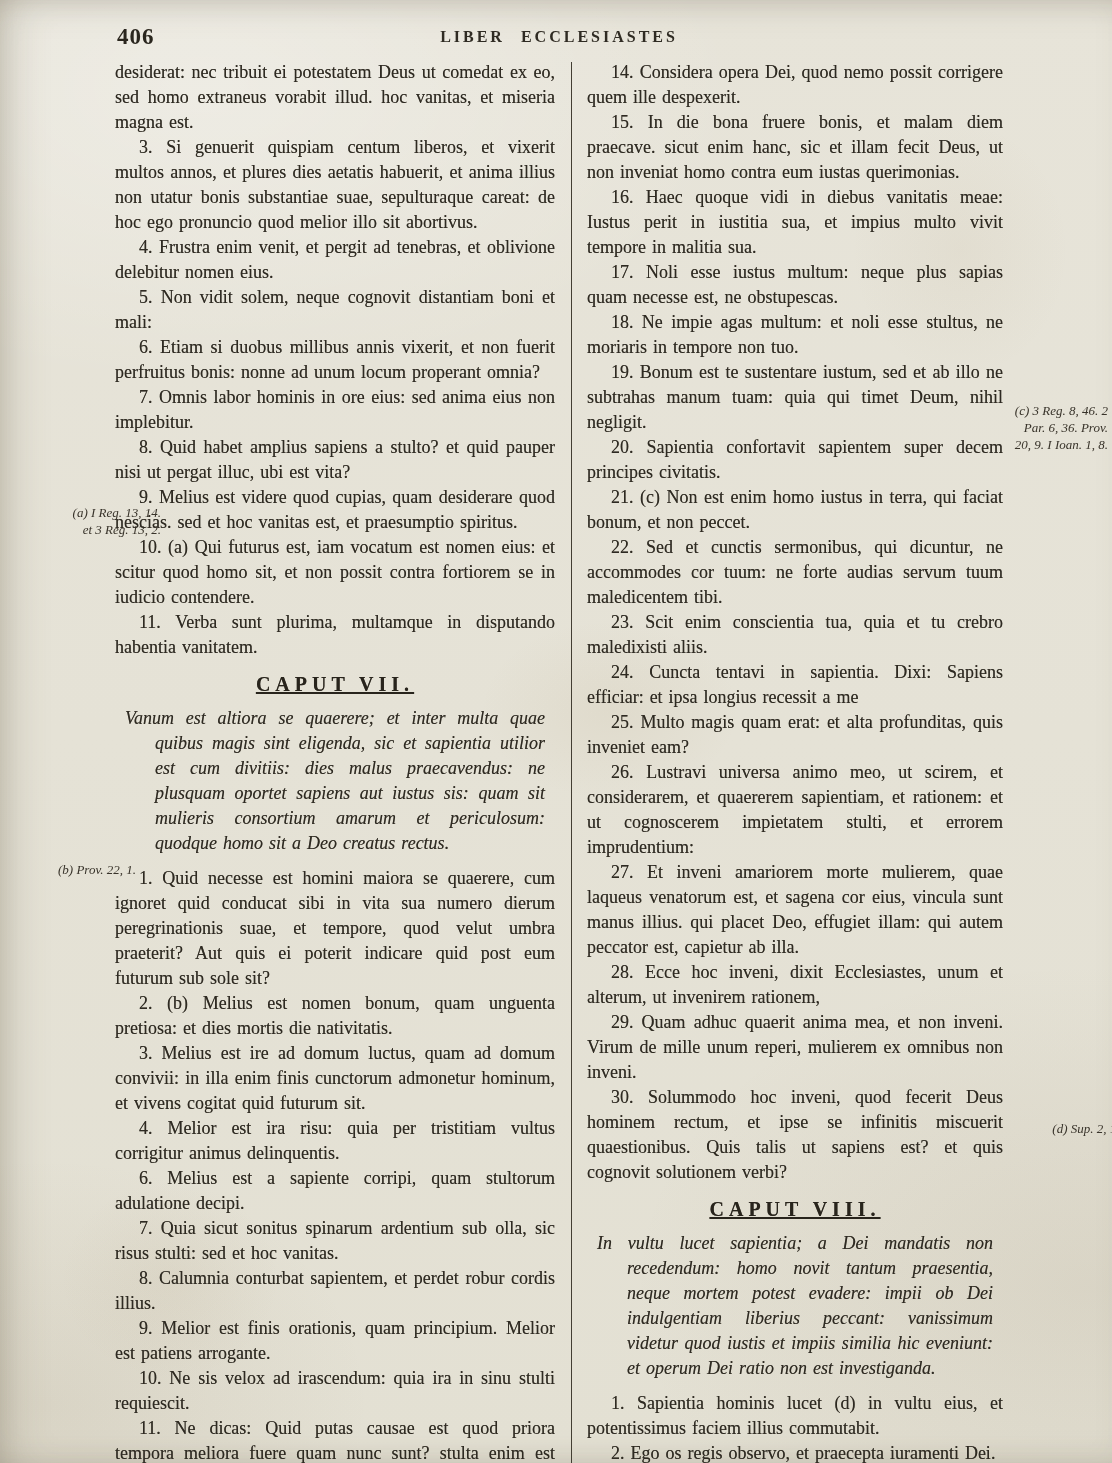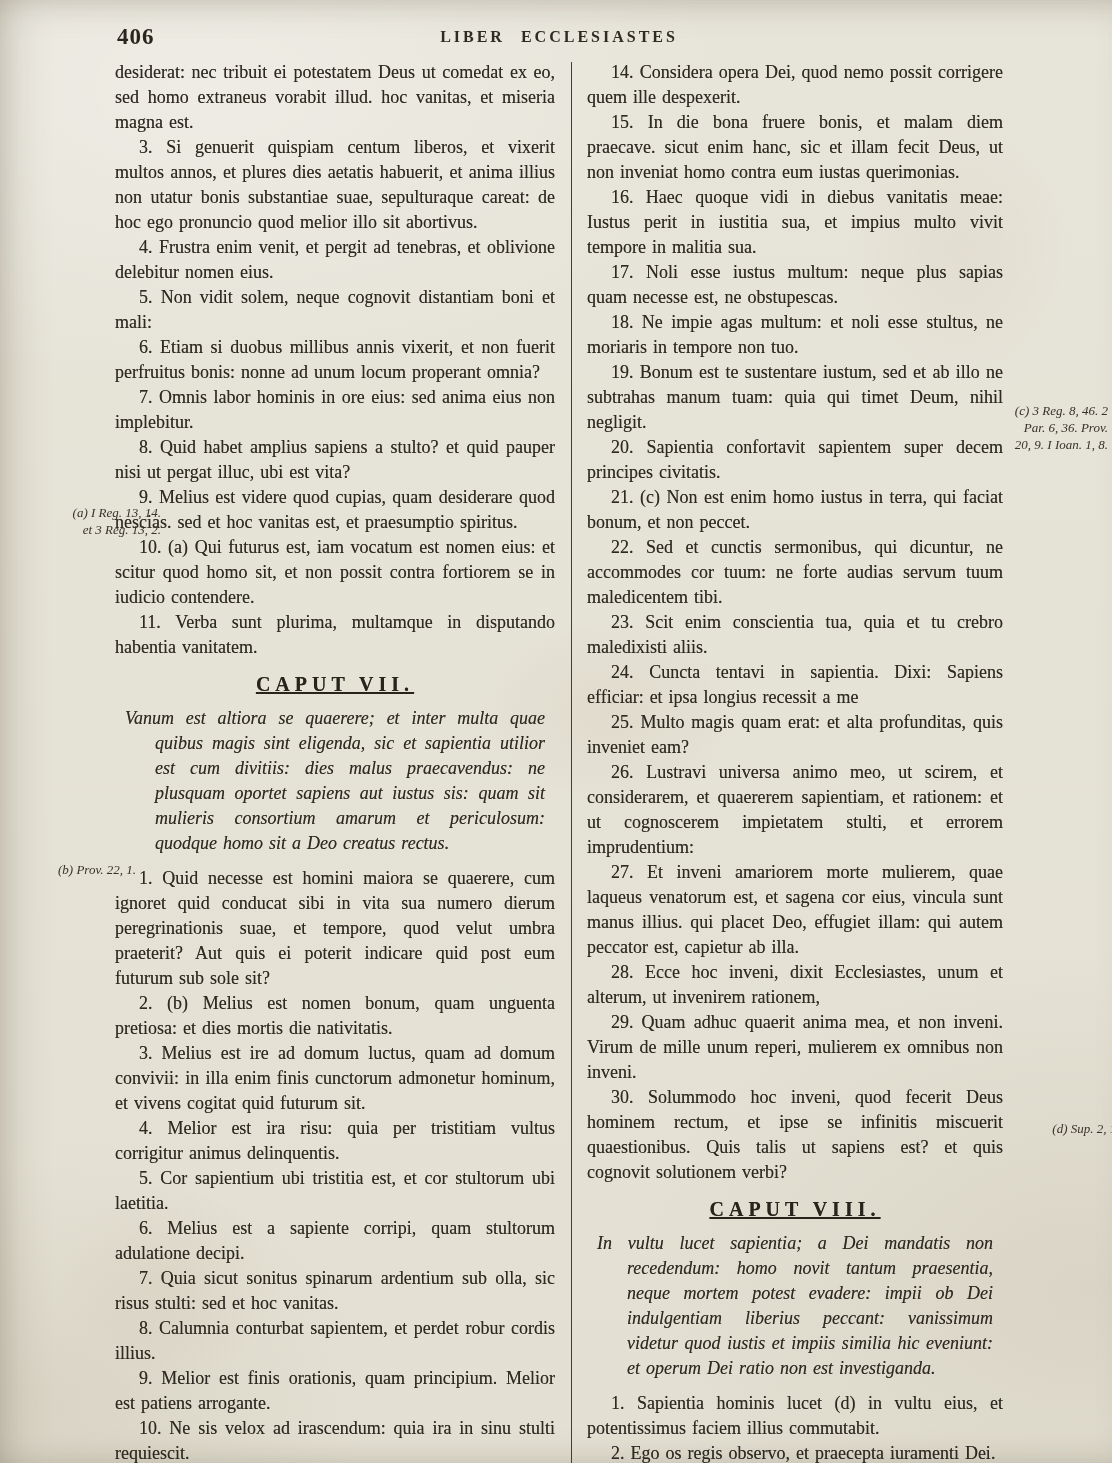--- a/index.html
+++ b/index.html
@@ -106,21 +106,20 @@
           <p>10. (a) Qui futurus est, iam vocatum est nomen eius: et scitur quod homo sit, et non possit contra fortiorem se in iudicio contendere.</p>
           <p>11. Verba sunt plurima, multamque in disputando habentia vanitatem.</p>
         </div>
       <h2 class="caput">CAPUT VII.</h2>
       <p class="summary">Vanum est altiora se quaerere; et inter multa quae quibus magis sint eligenda, sic et sapientia utilior est cum divitiis: dies malus praecavendus: ne plusquam oportet sapiens aut iustus sis: quam sit mulieris consortium amarum et periculosum: quodque homo sit a Deo creatus rectus.</p>
       <div class="verses">
           <p>1. Quid necesse est homini maiora se quaerere, cum ignoret quid conducat sibi in vita sua numero dierum peregrinationis suae, et tempore, quod velut umbra praeterit? Aut quis ei poterit indicare quid post eum futurum sub sole sit?</p>
           <p>2. (b) Melius est nomen bonum, quam unguenta pretiosa: et dies mortis die nativitatis.</p>
           <p>3. Melius est ire ad domum luctus, quam ad domum convivii: in illa enim finis cunctorum admonetur hominum, et vivens cogitat quid futurum sit.</p>
           <p>4. Melior est ira risu: quia per tristitiam vultus corrigitur animus delinquentis.</p>
-          <p>5. Cor sapientium ubi tristitia est, et cor stultorum ubi laetitia.</p>
           <p>6. Melius est a sapiente corripi, quam stultorum adulatione decipi.</p>
           <p>7. Quia sicut sonitus spinarum ardentium sub olla, sic risus stulti: sed et hoc vanitas.</p>
           <p>8. Calumnia conturbat sapientem, et perdet robur cordis illius.</p>
           <p>9. Melior est finis orationis, quam principium. Melior est patiens arrogante.</p>
           <p>10. Ne sis velox ad irascendum: quia ira in sinu stulti requiescit.</p>
           <p>11. Ne dicas: Quid putas causae est quod priora tempora meliora fuere quam nunc sunt? stulta enim est huiuscemodi interrogatio.</p>
         </div>
     </section>
 
     <div class="divider"></div>

